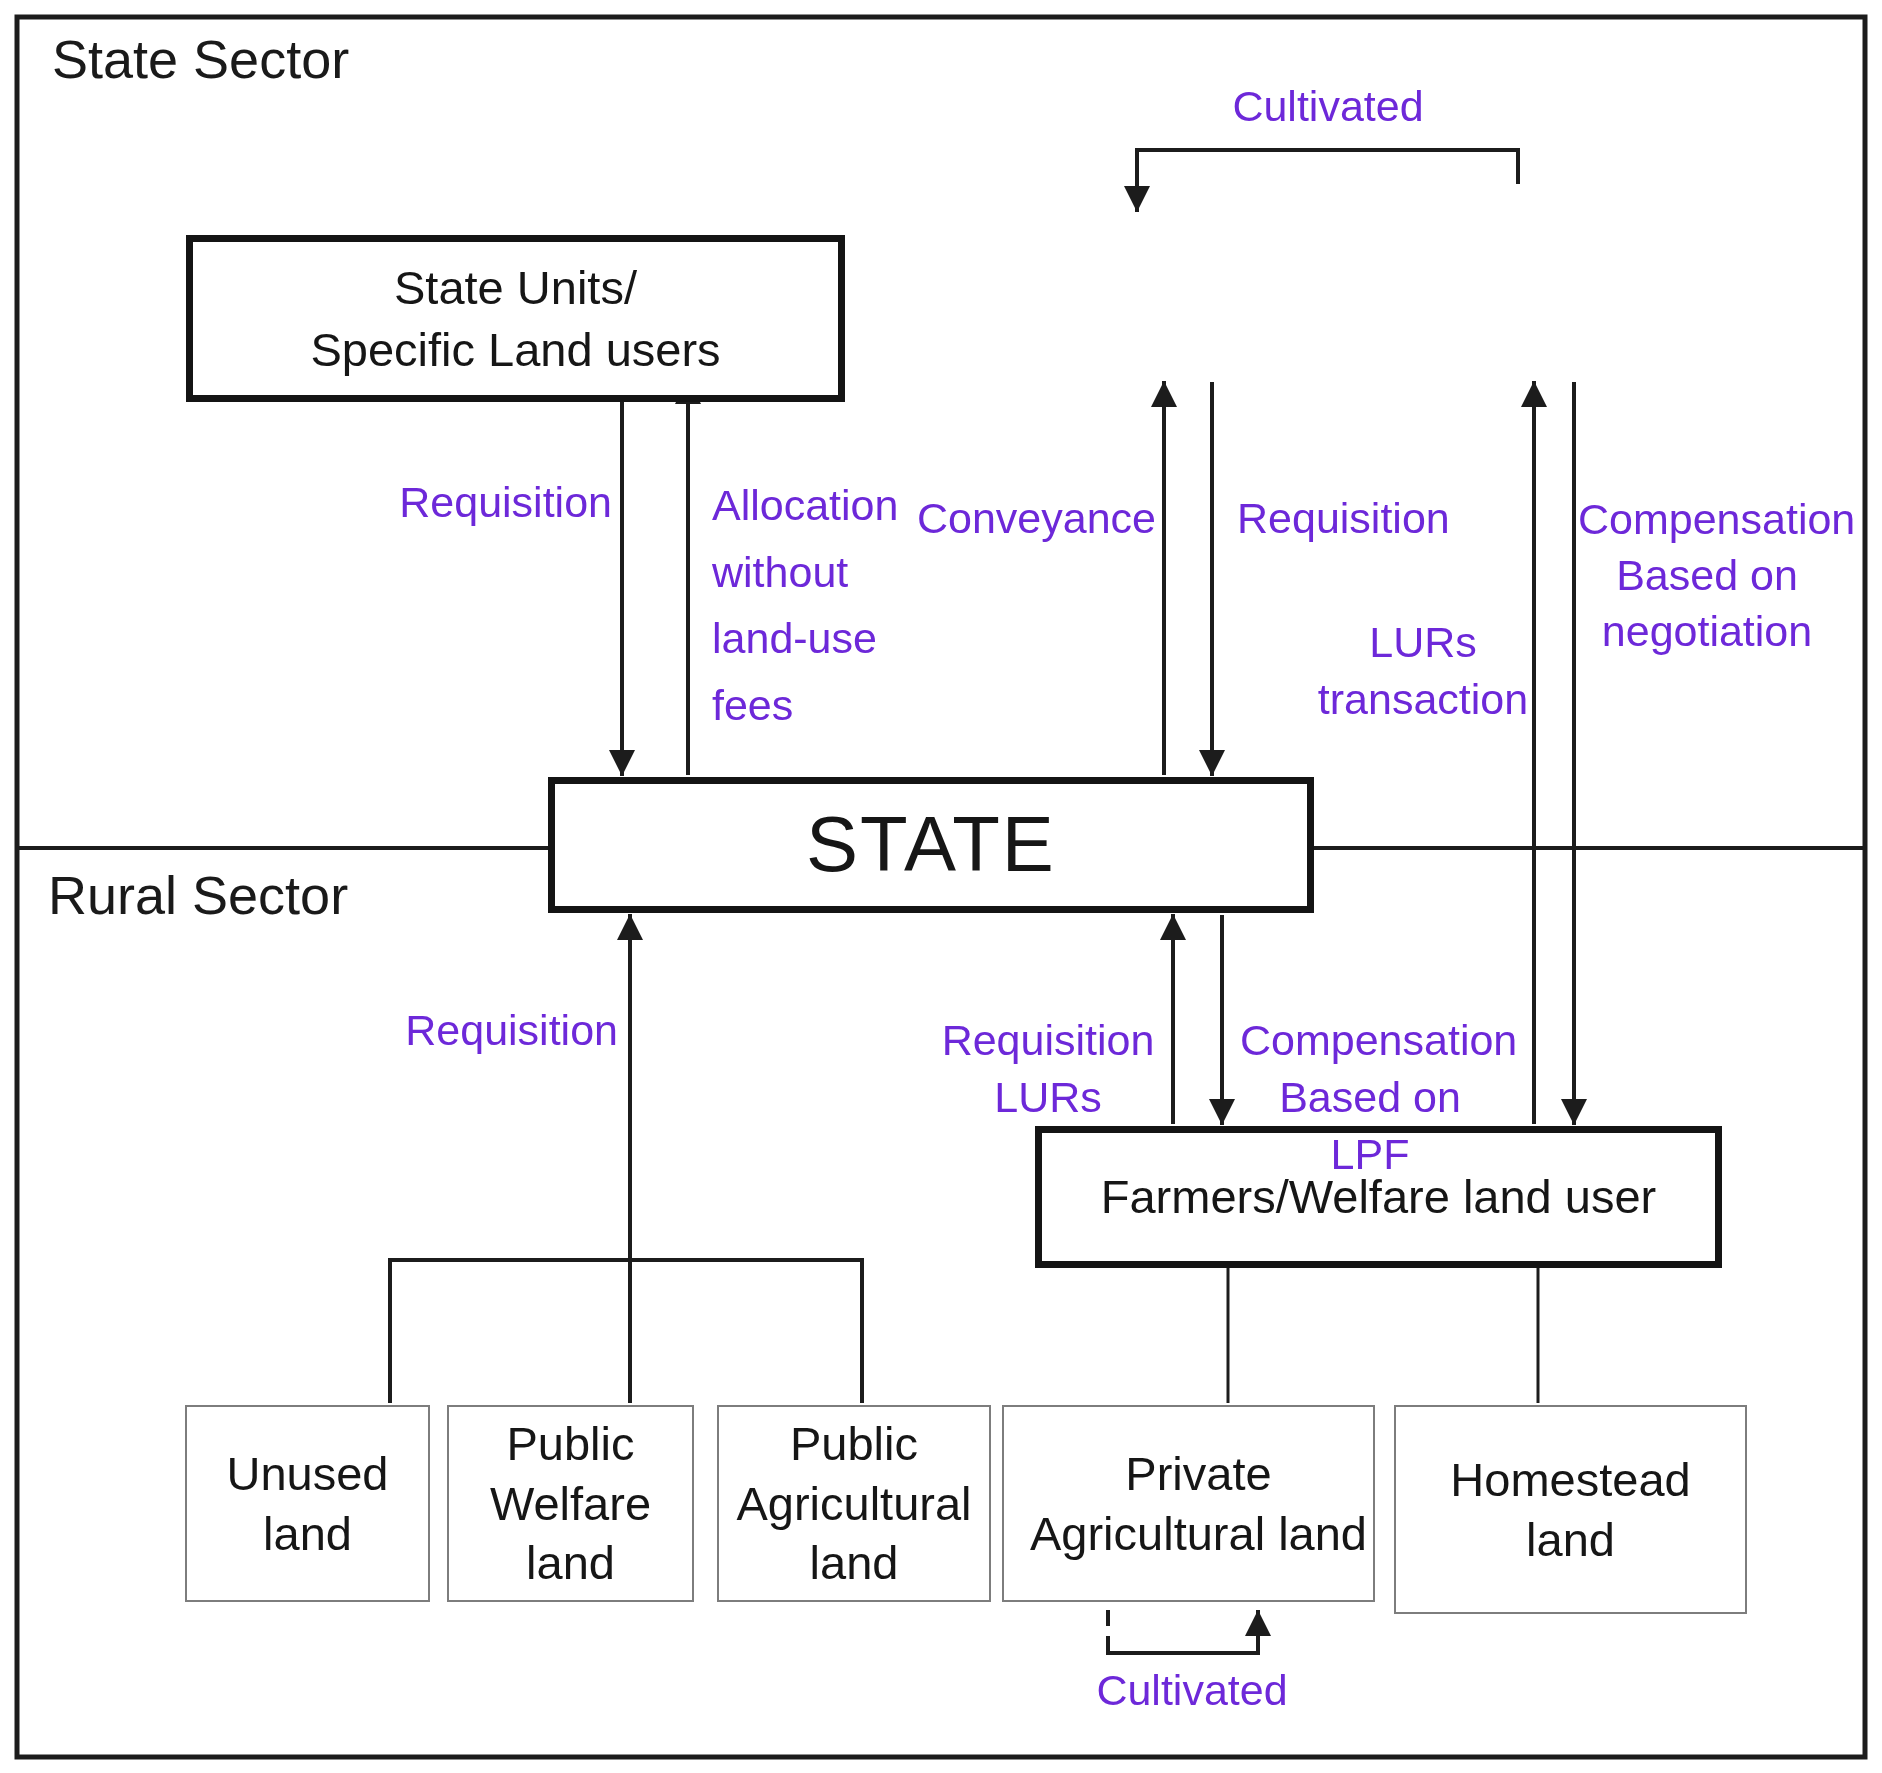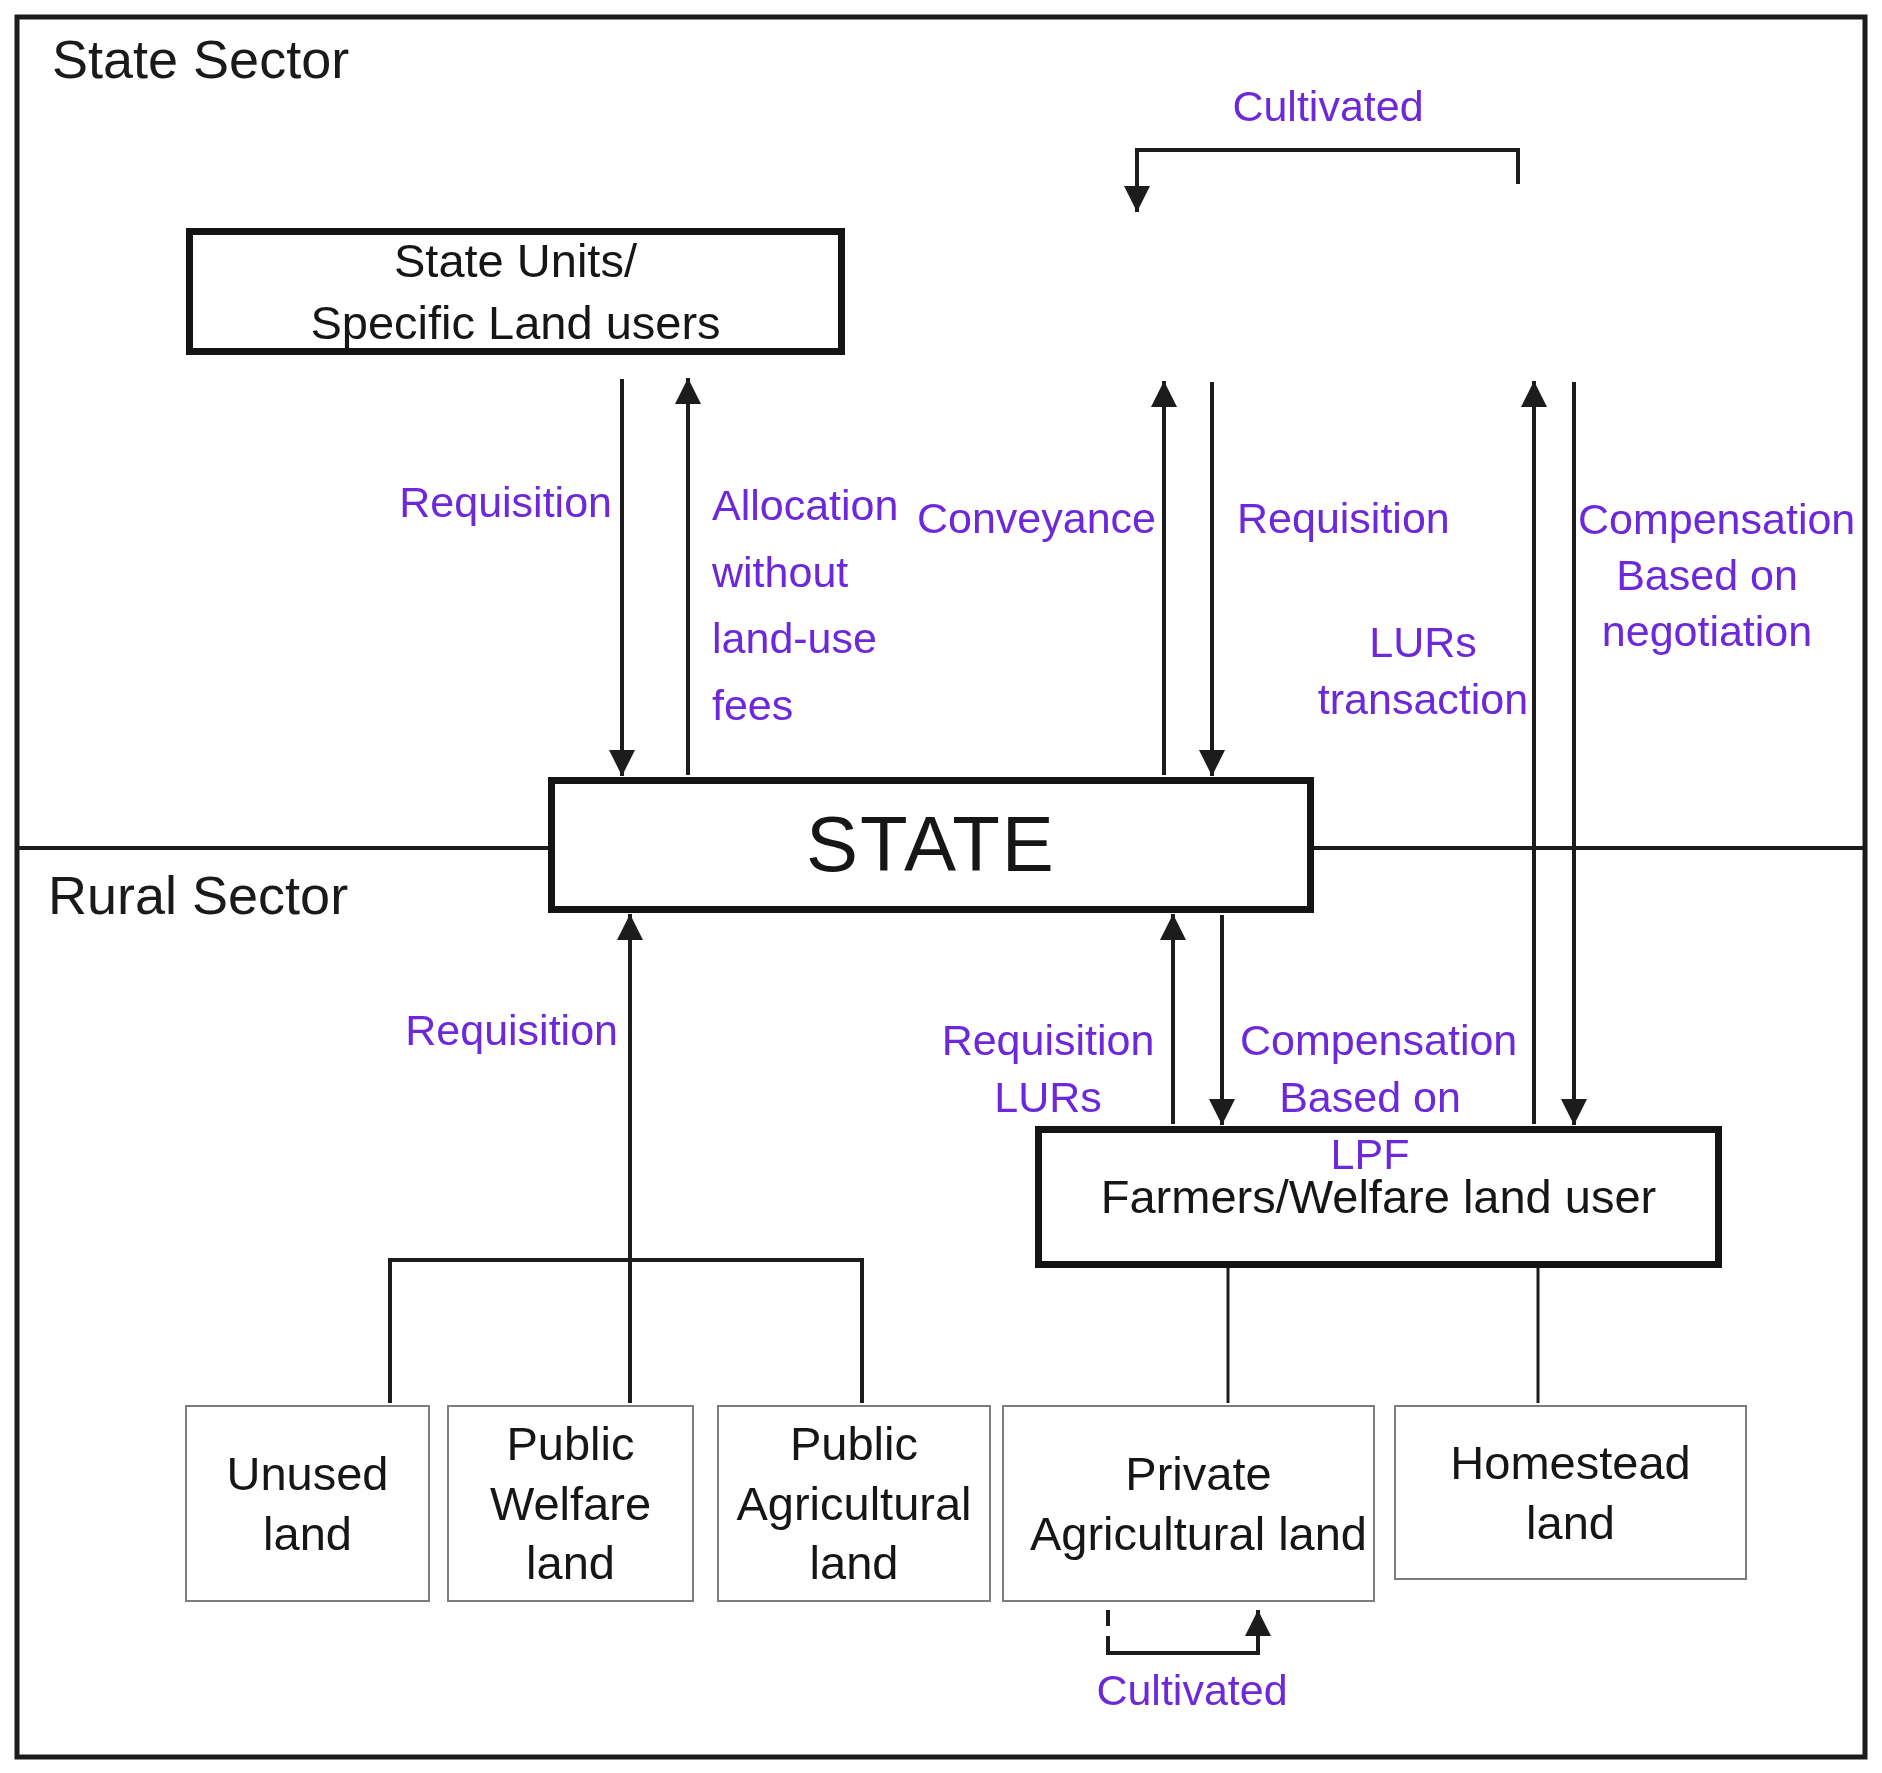--- a/index.html
+++ b/index.html
@@ -101,36 +101,36 @@
     <g>
       <line x1="1108" y1="1610" x2="1108" y2="1653" stroke-width="4" stroke-dasharray="16 10"></line>
       <line x1="1106" y1="1653" x2="1260" y2="1653" stroke-width="4"></line>
       <line x1="1258" y1="1655" x2="1258" y2="1610" stroke-width="4" marker-end="url(#ah)"></line>
     </g>
   </svg>
 
   <div class="sector-label" style="left:52px; top:28px;">State Sector</div>
   <div class="sector-label" style="left:48px; top:864px;">Rural Sector</div>
 
-  <div class="box thick" id="box-state-units" style="left:186px; top:228px; width:659px; height:127px;">State Units/
+  <div class="box thick" id="box-state-units" style="left:186px; top:235px; width:659px; height:167px;">State Units/
 Specific Land users</div>
   <div class="box thick" id="box-state" style="left:548px; top:777px; width:766px; height:136px;">STATE</div>
   <div class="box thick" id="box-farmers" style="left:1035px; top:1126px; width:687px; height:142px;">Farmers/Welfare land user</div>
 
   <div class="box thin" style="left:185px; top:1405px; width:245px; height:197px;">Unused
 land</div>
   <div class="box thin" style="left:447px; top:1405px; width:247px; height:197px;">Public
 Welfare
 land</div>
   <div class="box thin" style="left:717px; top:1405px; width:274px; height:197px;">Public
 Agricultural
 land</div>
   <div class="box thin" style="left:1002px; top:1405px; width:373px; height:197px;padding-left:20px;">Private
 Agricultural land</div>
-  <div class="box thin" style="left:1394px; top:1405px; width:353px; height:175px;">Homestead
+  <div class="box thin" style="left:1394px; top:1405px; width:353px; height:209px;">Homestead
 land</div>
 
   <div class="edge-label al-right" style="left:340px; top:474px; width:272px;">Requisition</div>
   <div class="edge-label" id="label-allocation" style="left:712px; top:472px; width:270px;">Allocation
 without
 land-use
 fees</div>
   <div class="edge-label al-right" style="left:880px; top:490px; width:276px;">Conveyance</div>
   <div class="edge-label" style="left:1237px; top:490px; width:250px;">Requisition</div>
   <div class="edge-label al-center" style="left:1293px; top:614px; width:260px;">LURs

